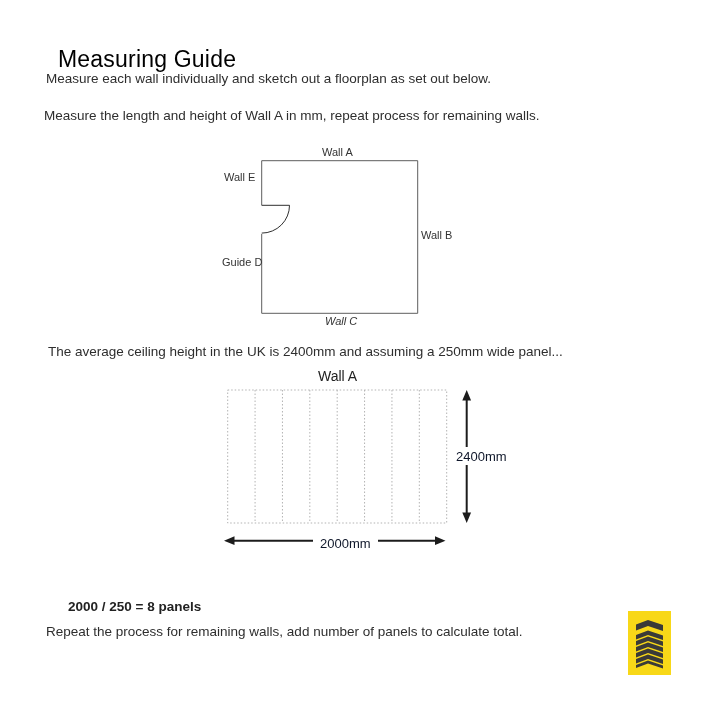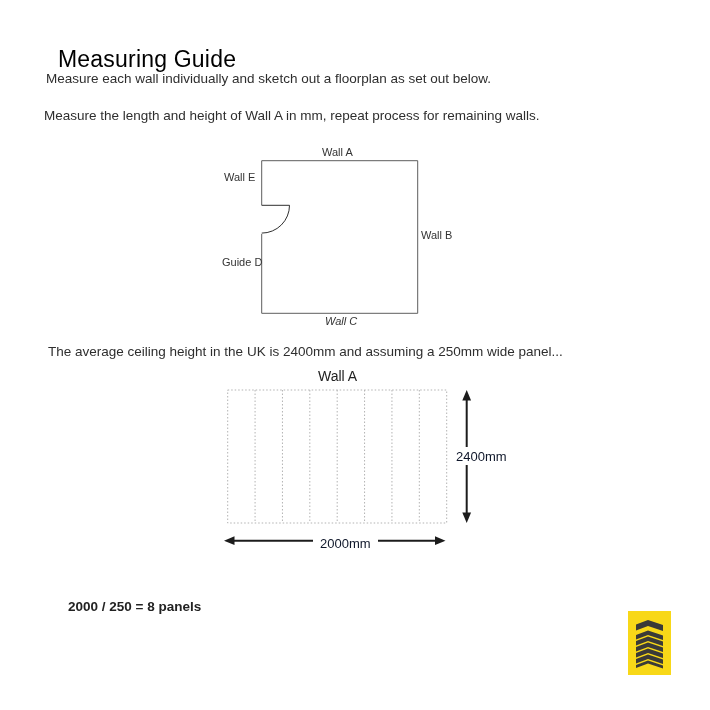--- a/index.html
+++ b/index.html
@@ -81,20 +81,21 @@
       <polygon class="dimhead" points="9,155.7 19.5,151.3 19.5,160.1"></polygon>
       <line class="dim" x1="18" y1="155.7" x2="98" y2="155.7"></line>
       <line class="dim" x1="163" y1="155.7" x2="221" y2="155.7"></line>
       <polygon class="dimhead" points="230.5,155.7 220,151.3 220,160.1"></polygon>
     </g>
   </svg>
   <span class="dimlbl" style="left:454px; top:449px;">2400mm</span>
   <span class="dimlbl" style="left:318px; top:536px;">2000mm</span>
 
   <p class="txt bold" style="left:46px; top:599px;margin-left:22px;">2000 / 250 = 8 panels</p>
+  <p class="txt" style="left:46px; top:624px;">Repeat the process for remaining walls, add number of panels to calculate total.</p>
 
   <svg style="left:628px; top:611px;" width="43" height="64" viewBox="0 0 43 64">
     <rect x="0" y="0" width="43" height="64" fill="#F8D818"></rect>
     <g>
       <polygon points="8,13.5 20,9 35,14 35,20 20,15 8,19.5" fill="#3A3A38"></polygon>
       <polygon points="8,24 20,19.5 35,24.5 35,29 20,24 8,28.5" fill="#3A3A38"></polygon>
       <polygon points="8,30 20,25.5 35,30.5 35,35 20,30 8,34.5" fill="#3A3A38"></polygon>
       <polygon points="8,36 20,31.5 35,36.5 35,41 20,36 8,40.5" fill="#3A3A38"></polygon>
       <polygon points="8,42 20,37.5 35,42.5 35,47 20,42 8,46.5" fill="#3A3A38"></polygon>
       <polygon points="8,48 20,43.5 35,48.5 35,53 20,48 8,52.5" fill="#3A3A38"></polygon>

